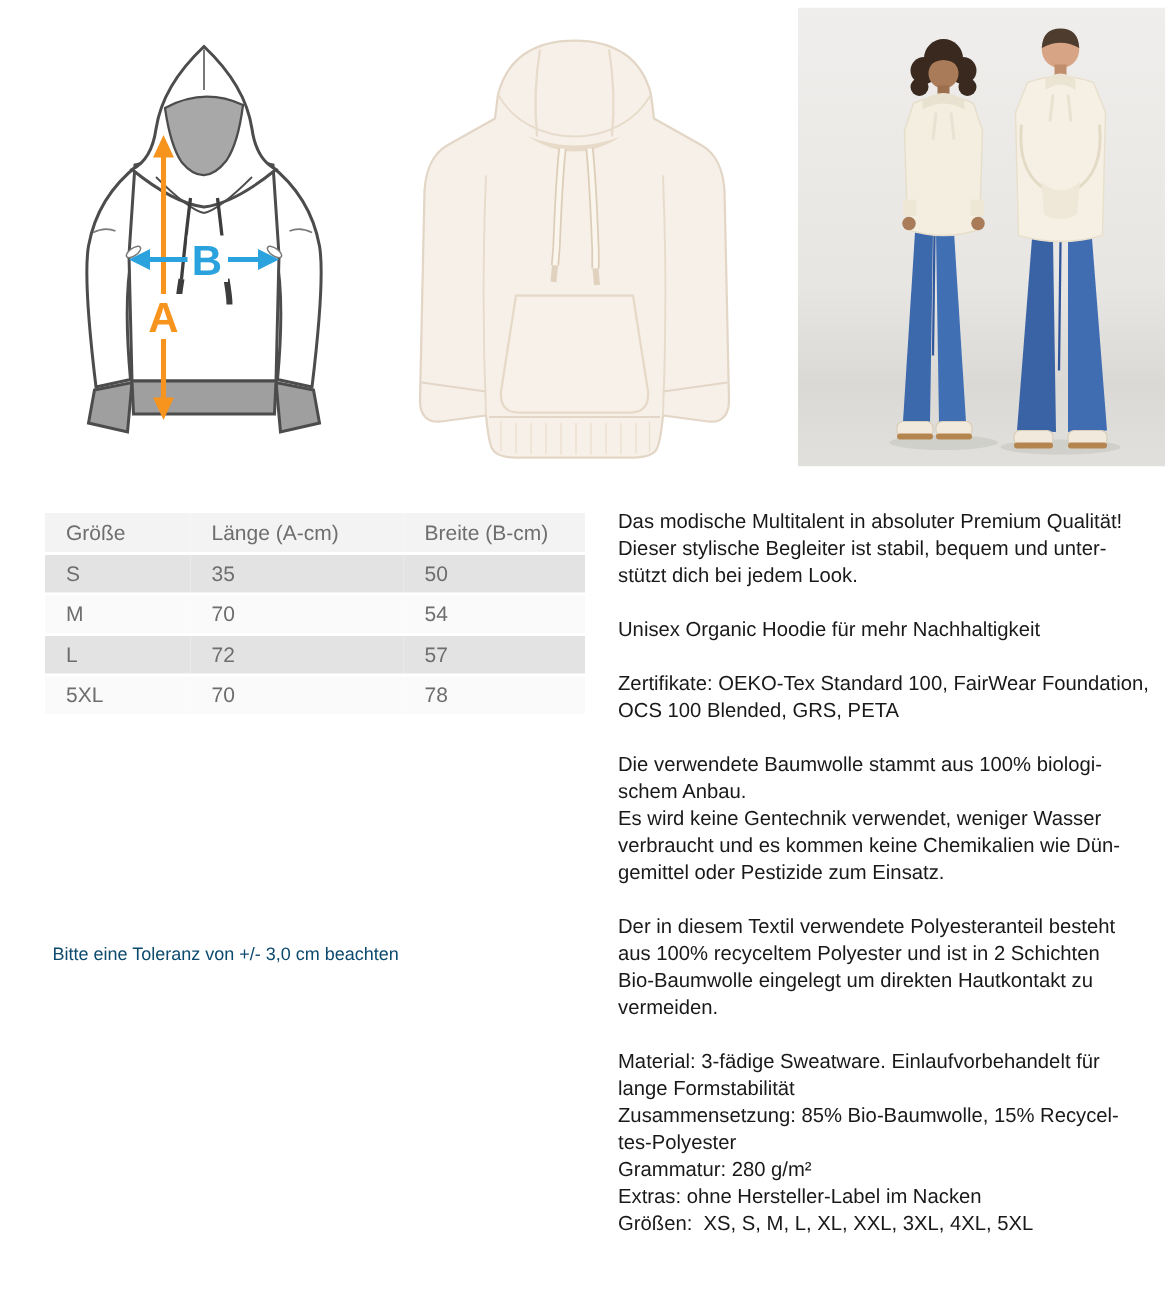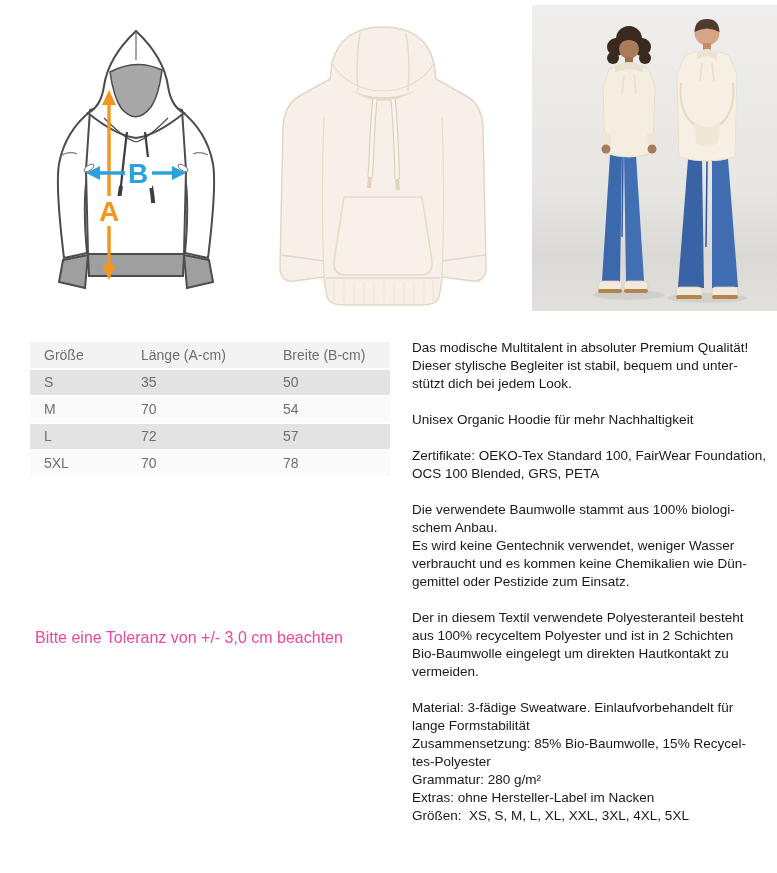--- a/index.html
+++ b/index.html
@@ -10,21 +10,21 @@
   #fig-product{left:242px;top:5px;width:285px;height:310px;}
   #fig-models{left:532px;top:5px;width:245px;height:306px;}
   .size-table{position:absolute;left:30px;top:340px;width:360px;
               border-collapse:separate;border-spacing:0 2px;
               font-size:14px;color:#6e6e6e;}
   .size-table th{font-weight:normal;text-align:left;background:#f3f3f3;
                  padding:5px 0 5px 14px;}
   .size-table td{padding:4px 0 5px 14px;}
   .size-table tbody tr:nth-child(odd) td{background:#e3e3e3;}
   .size-table tbody tr:nth-child(even) td{background:#fafafa;}
-  .tolerance{position:absolute;left:35px;top:629px;font-size:16px;color:#ec4899;}
+  .tolerance{position:absolute;left:35px;top:629px;font-size:12px;color:#0c4a6e;}
   .description{position:absolute;left:412px;top:339px;width:369px;
                font-size:13.5px;line-height:18px;color:#191919;}
   .description p{margin:0 0 18px 0;white-space:pre-line;}
   svg{display:block;}
 </style>
 </head>
 <body>
 
 <div class="page">
 

